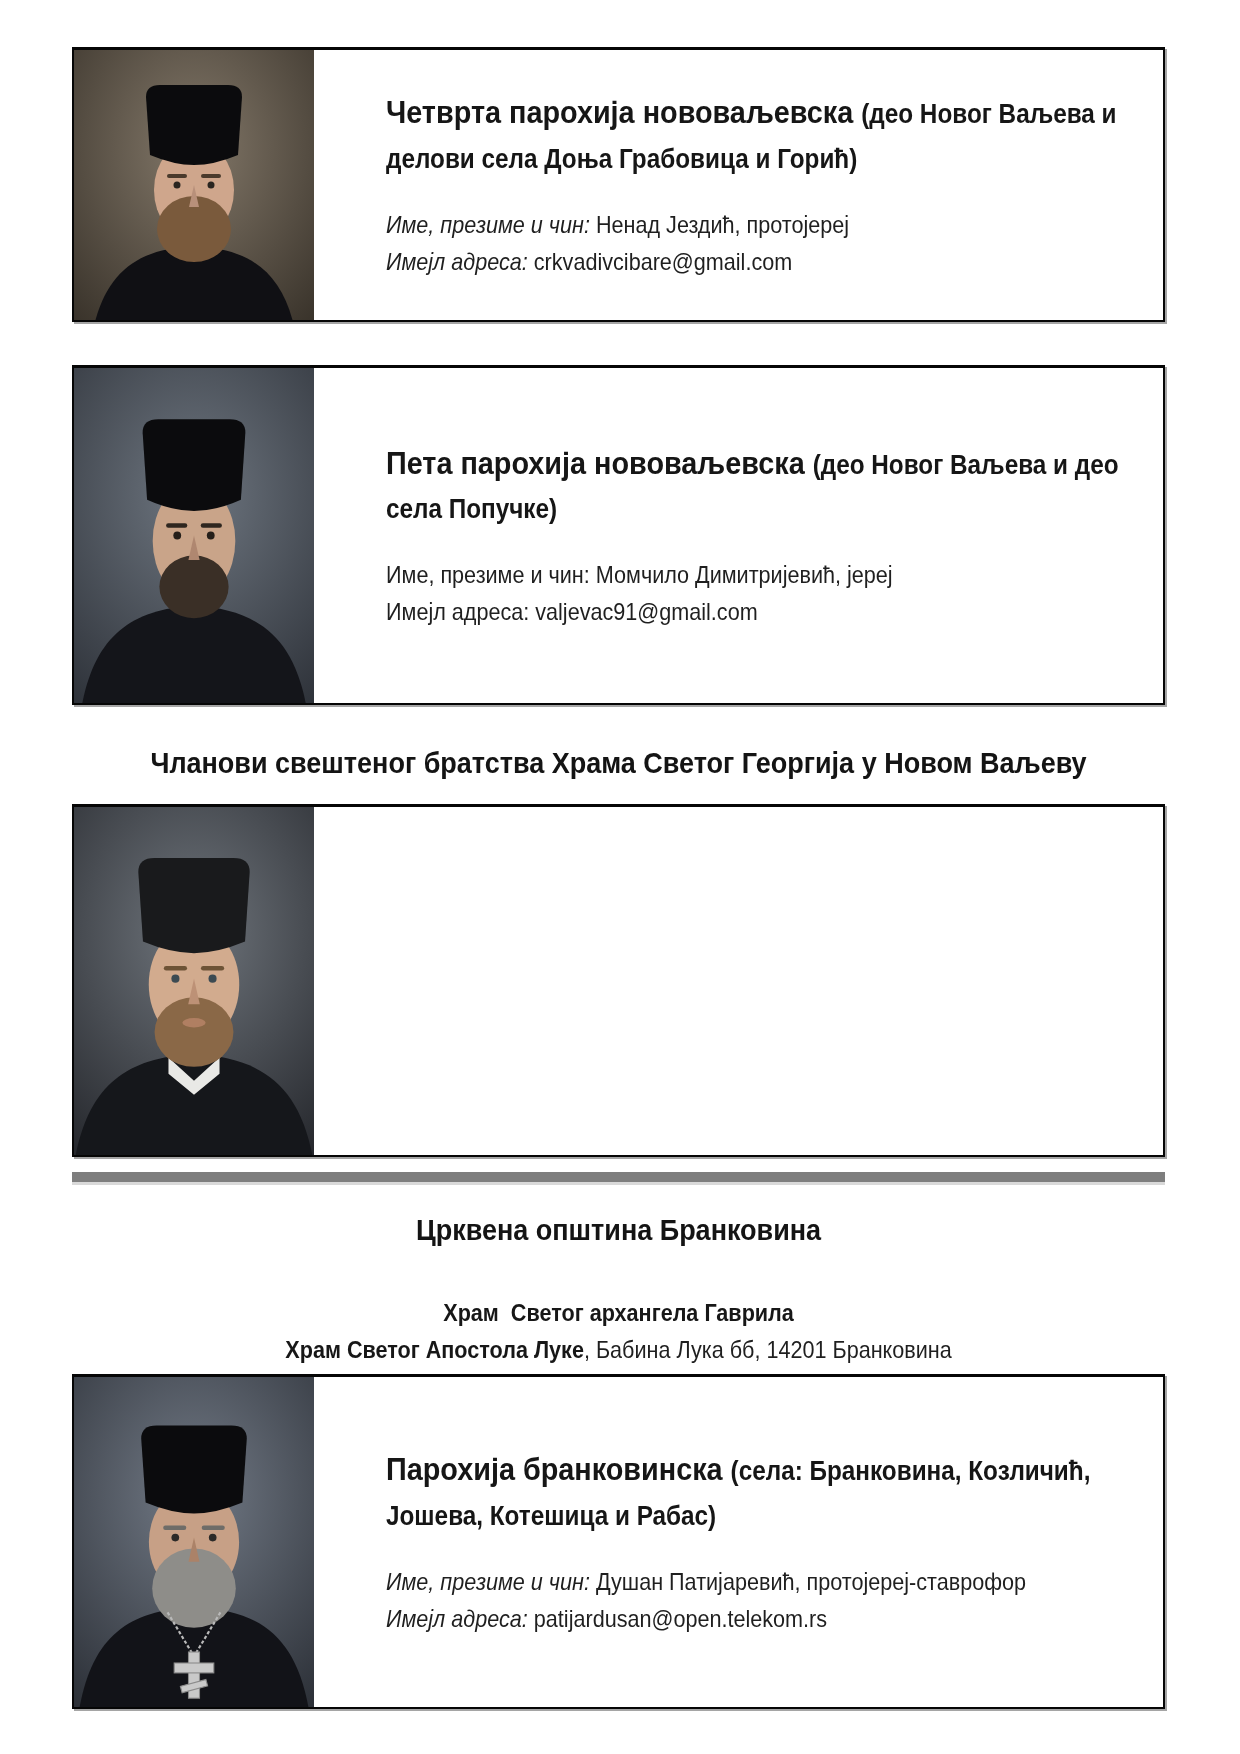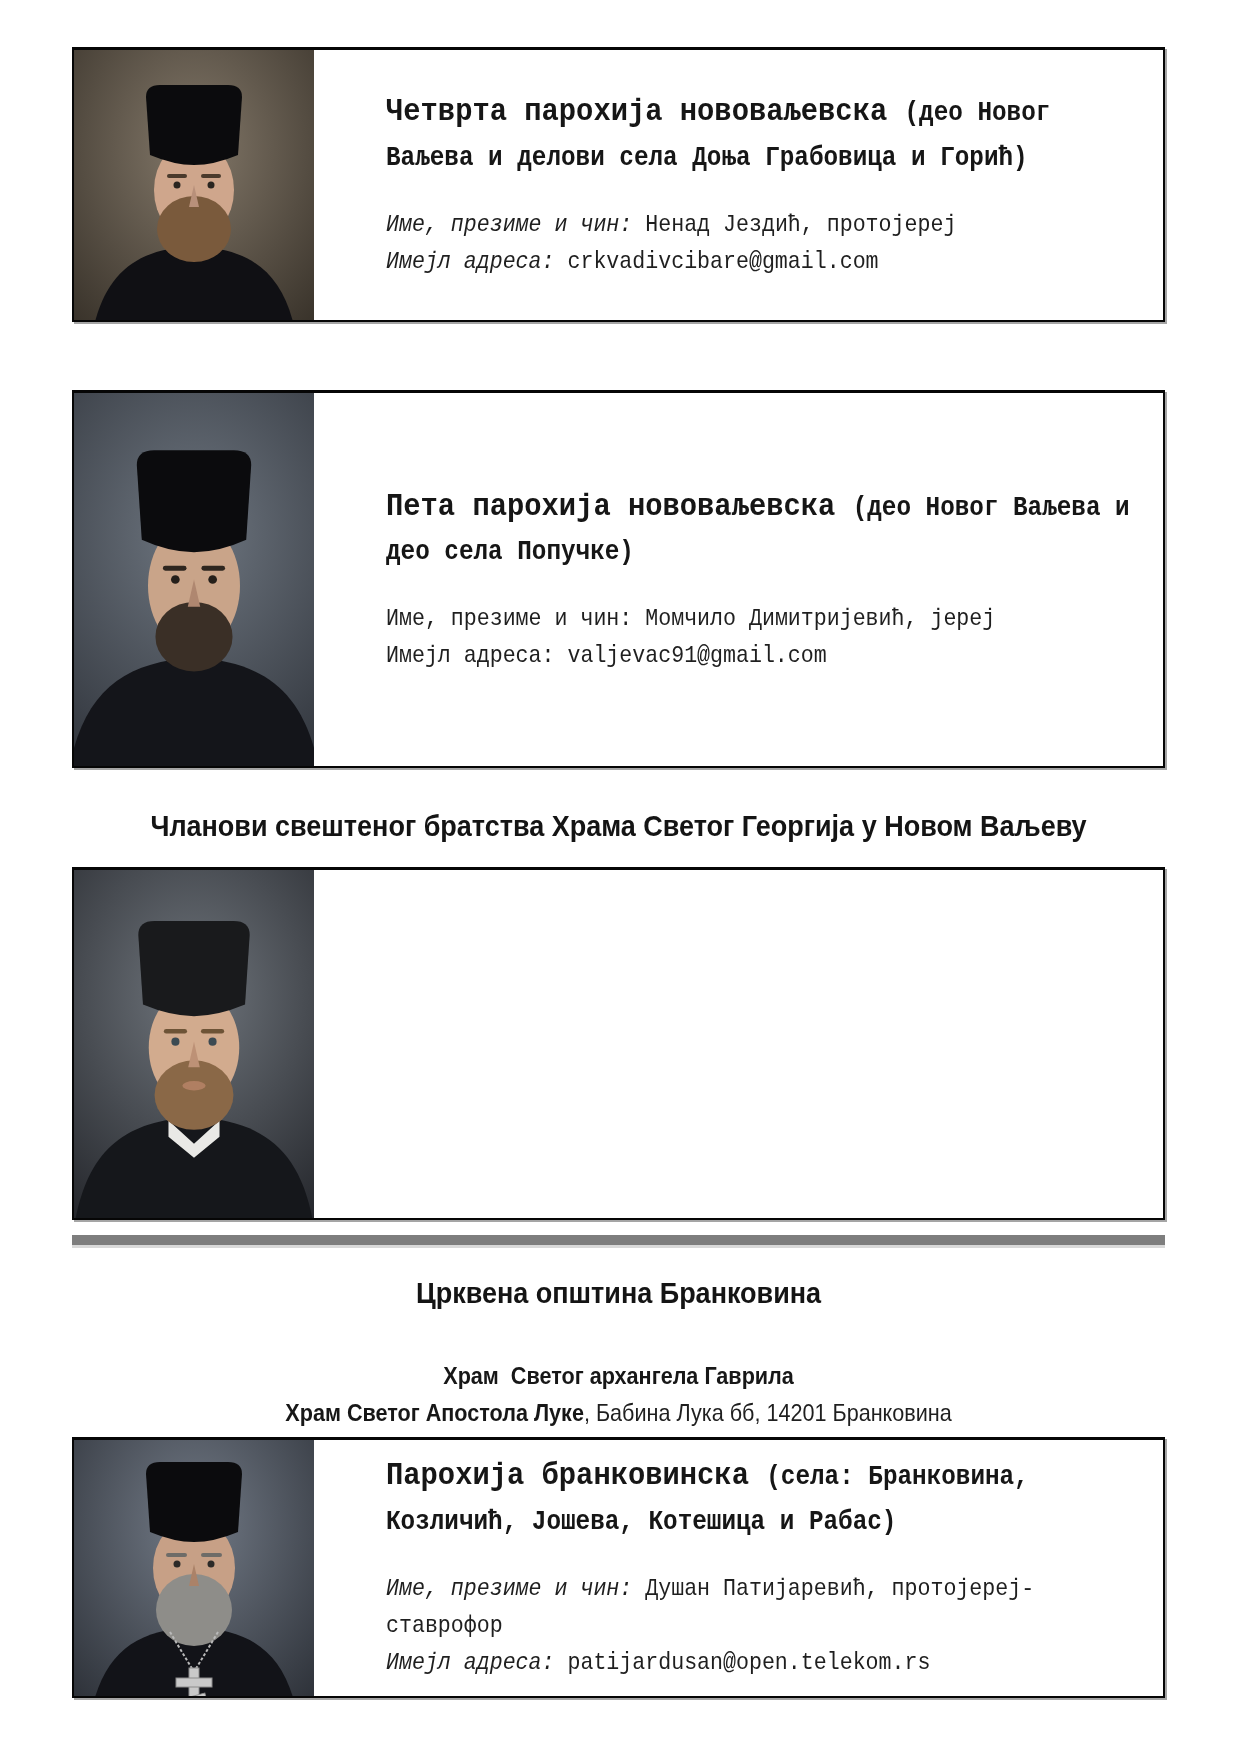--- a/index.html
+++ b/index.html
@@ -15,26 +15,25 @@
   .cond { transform: scaleX(0.9); transform-origin: 0 0; width: 111.12%; }
 
   .card {
     display: flex;
     box-sizing: border-box;
     border: 2px solid #060606;
     border-top-width: 3px;
     box-shadow: 2px 2px 0 #a5a5a5;
     background: #ffffff;
     overflow: hidden;
-    font-family: Liberation Mono, monospace;
   }
   #card-1 { height: 275px; }
-  #card-2 { height: 378px; margin-top: 68px; justify-content: center; }
+  #card-2 { height: 340px; margin-top: 43px; justify-content: center; }
   #card-3 { height: 353px; }
-  #card-4 { height: 261px; margin-top: 10px; }
+  #card-4 { height: 335px; margin-top: 10px; }
 
   .photo { width: 240px; flex: 0 0 240px; }
   .photo svg { width: 100%; height: 100%; display: block; }
 
   .info {
     flex: 1;
     display: flex;
     flex-direction: column;
     justify-content: center;
     padding: 6px 30px 6px 72px;

